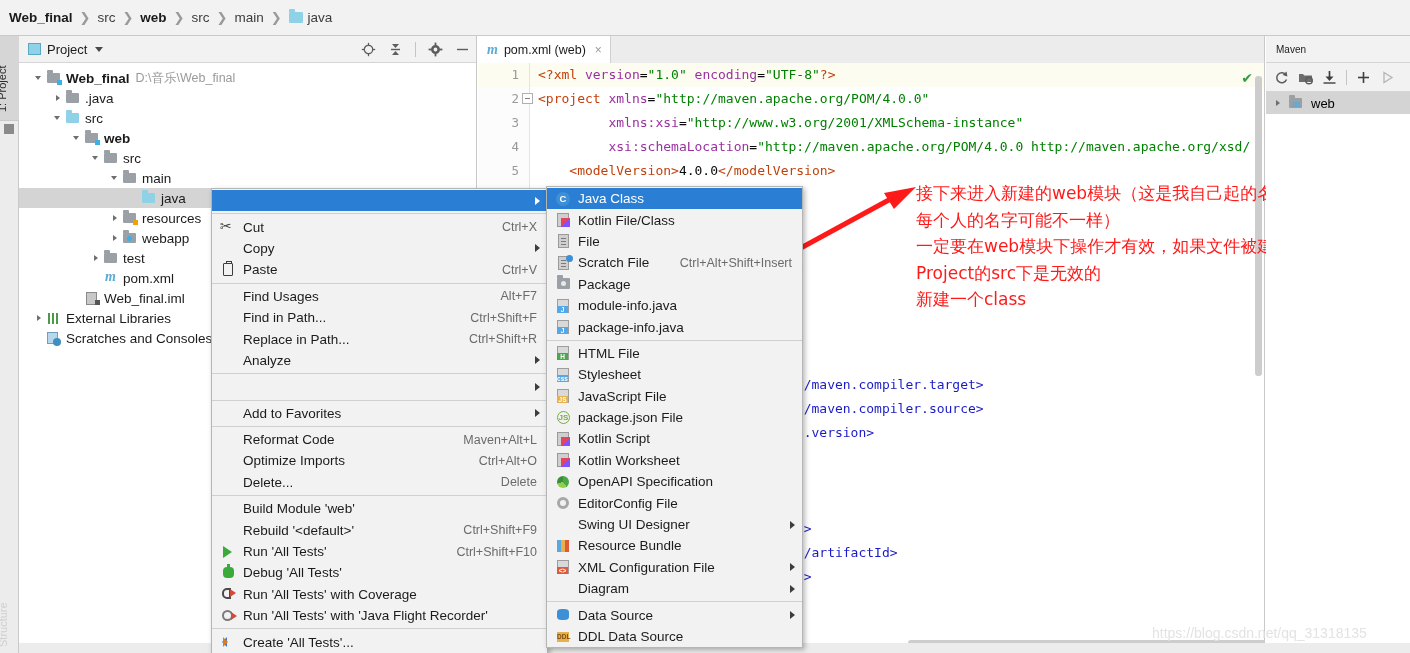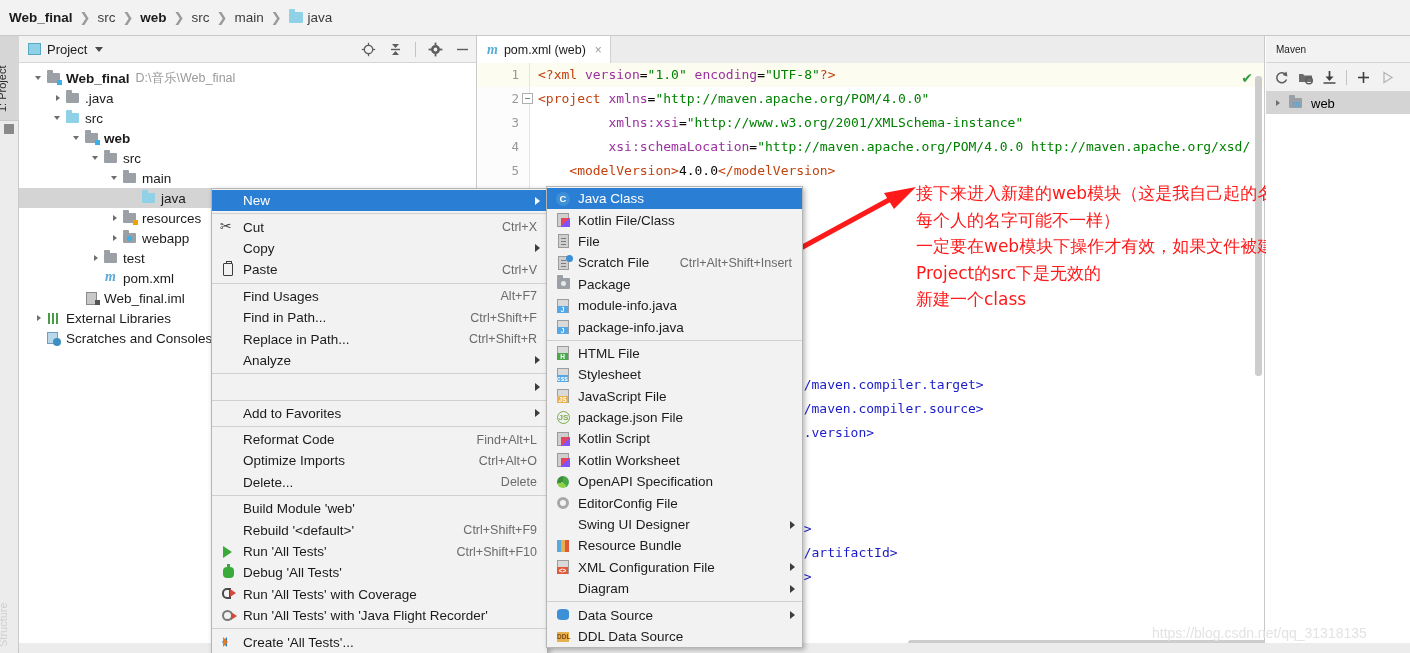--- a/index.html
+++ b/index.html
@@ -526,21 +526,20 @@
         <span class="folder" style="background:#9aa0a6"></span>
         <span class="m-ico" style="position:absolute;left:4px;top:1px;font-size:11px;">m</span>
       </span>
       <span>web</span>
     </div>
   </div>
 
   <div class="menu ctx" id="ctxmenu">
       <div class="mi sel">
         <span class="mi-ico"></span>
-        <span class="mi-lbl">New</span>
         <span class="mi-arrow"></span>
       </div>
       <div class="msep"></div>
       <div class="mi">
         <span class="mi-ico"><span class="ico-scissor"></span></span>
         <span class="mi-lbl">Cut</span>
         <span class="mi-key">Ctrl+X</span>
       </div>
       <div class="mi">
         <span class="mi-ico"></span>
@@ -583,21 +582,21 @@
       <div class="msep"></div>
       <div class="mi">
         <span class="mi-ico"></span>
         <span class="mi-lbl">Add to Favorites</span>
         <span class="mi-arrow"></span>
       </div>
       <div class="msep"></div>
       <div class="mi">
         <span class="mi-ico"></span>
         <span class="mi-lbl">Reformat Code</span>
-        <span class="mi-key">Find+Alt+L</span>
+        <span class="mi-key">Maven+Alt+L</span>
       </div>
       <div class="mi">
         <span class="mi-ico"></span>
         <span class="mi-lbl">Optimize Imports</span>
         <span class="mi-key">Ctrl+Alt+O</span>
       </div>
       <div class="mi">
         <span class="mi-ico"></span>
         <span class="mi-lbl">Delete...</span>
         <span class="mi-key">Delete</span>

